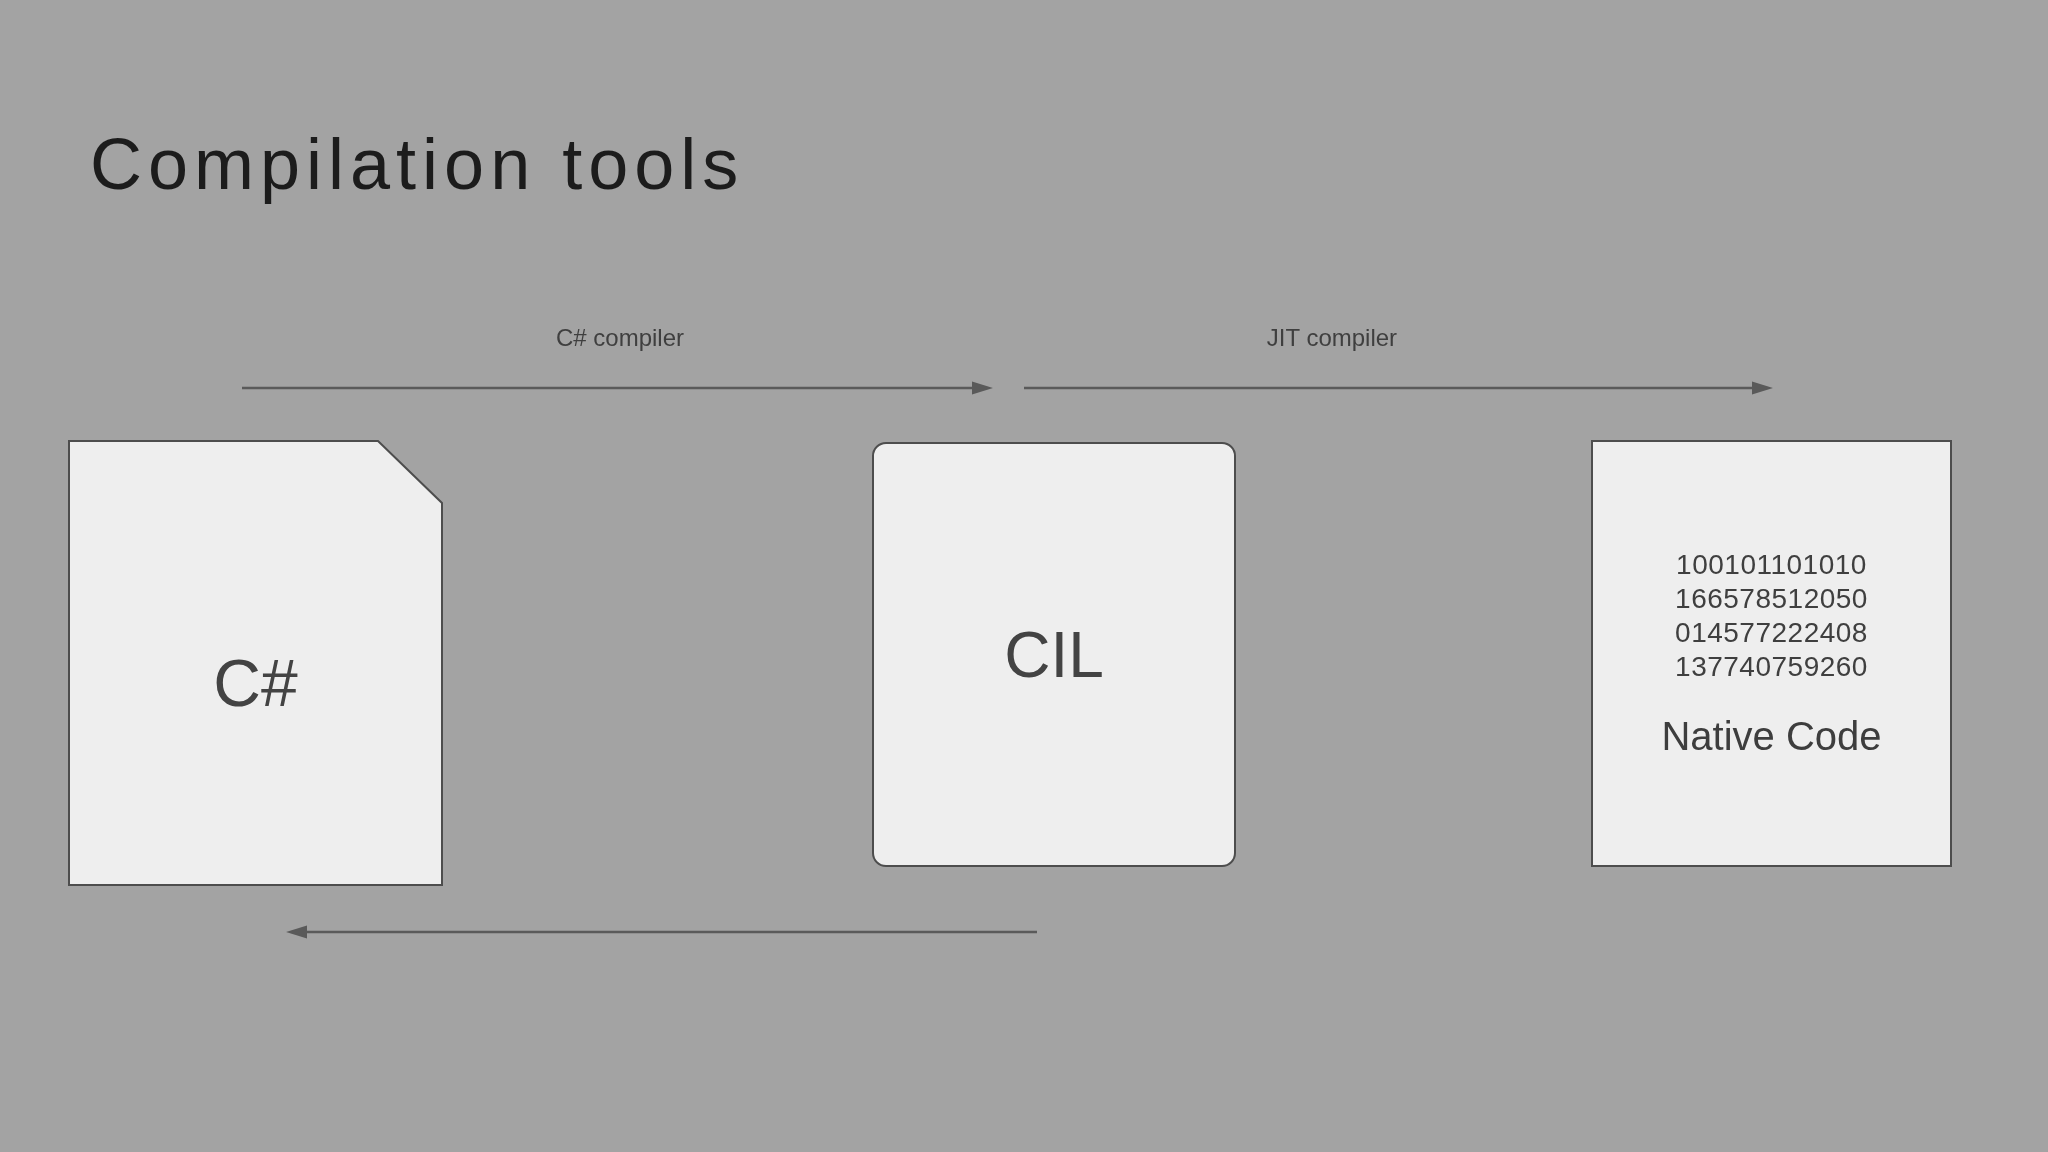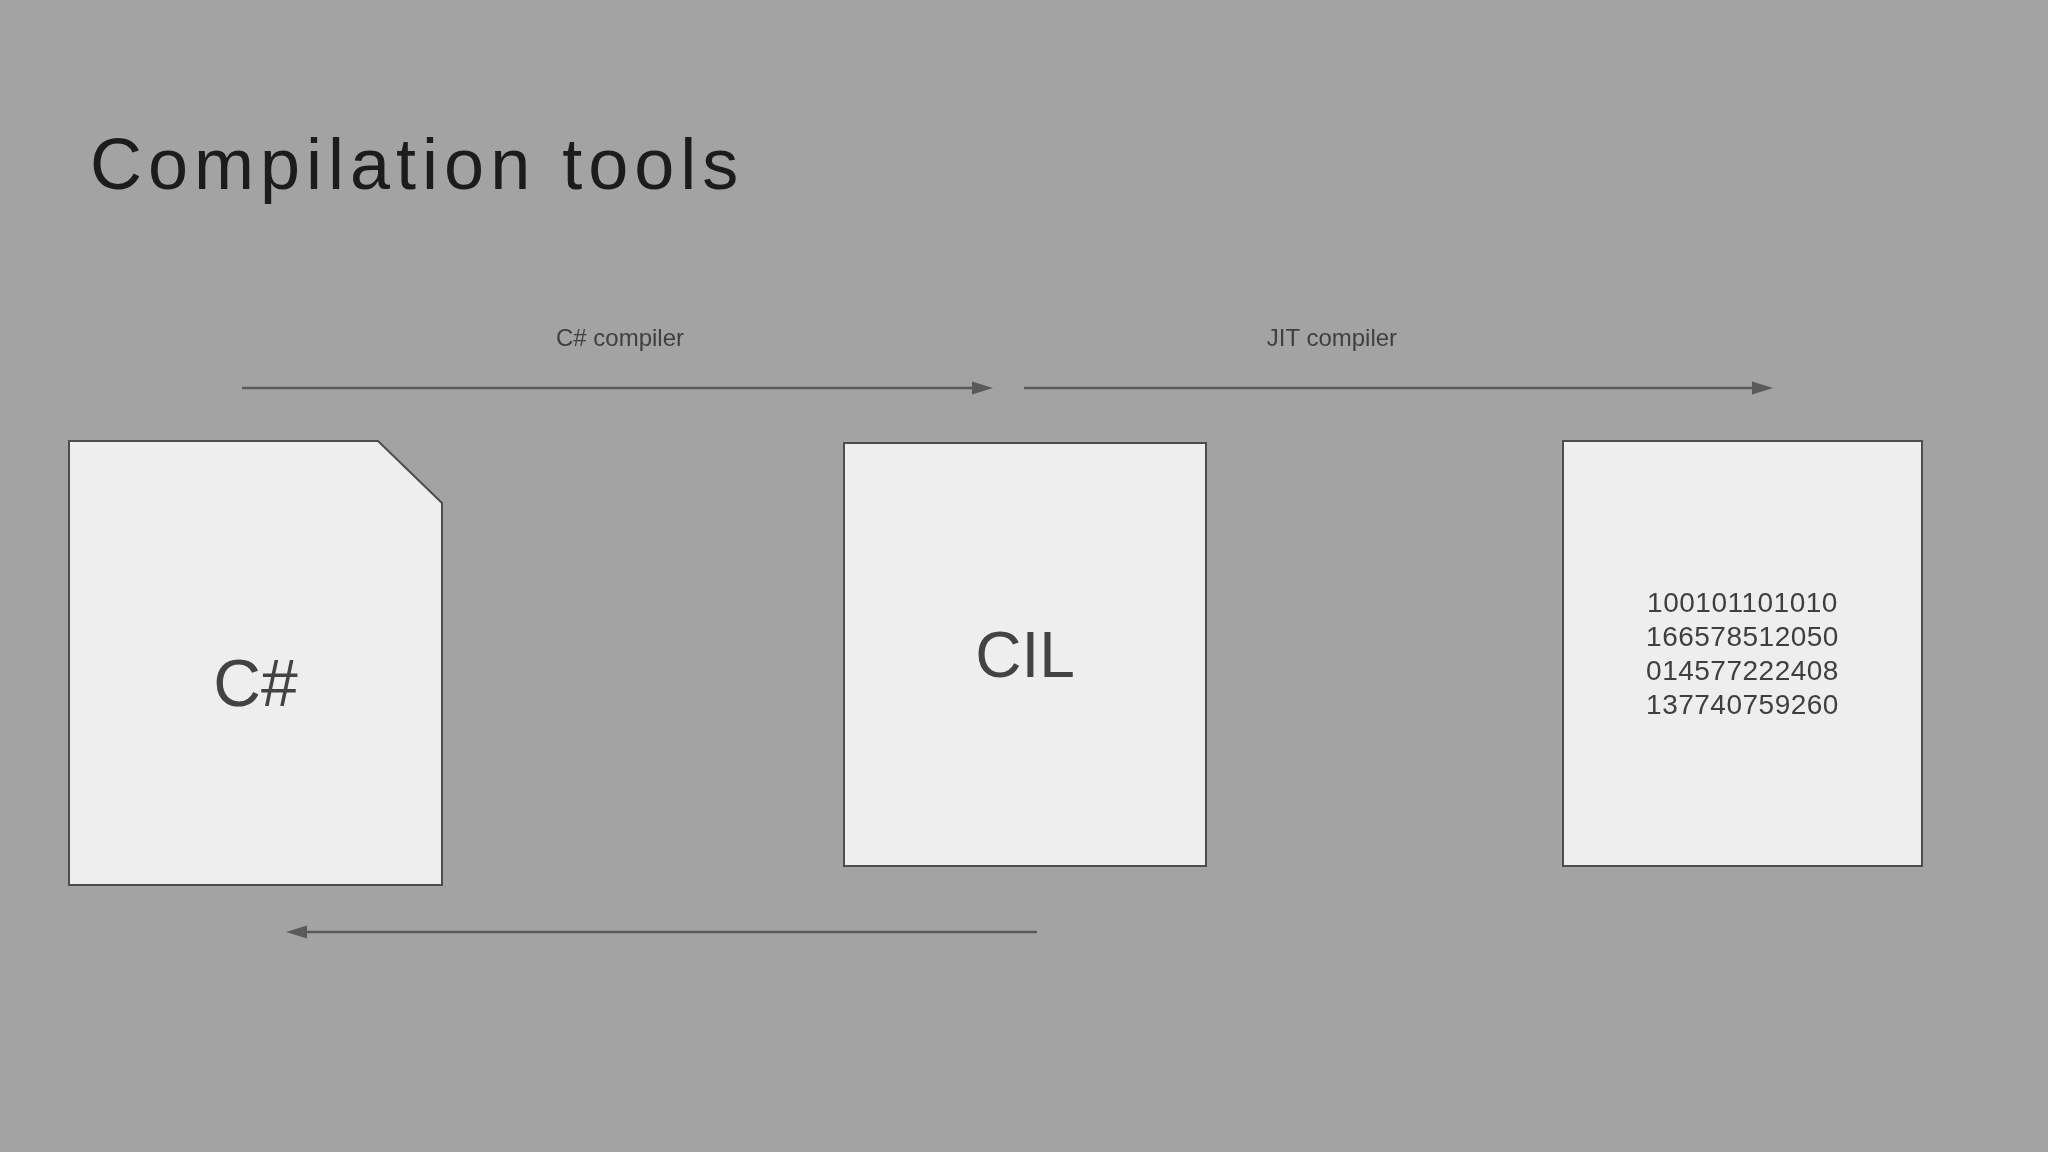--- a/index.html
+++ b/index.html
@@ -40,20 +40,21 @@
     height: 22px;
   }
   .node-box {
     position: absolute;
     background: #eeeeee;
     border: 2px solid #4d4d4d;
     box-sizing: border-box;
     display: flex;
     align-items: center;
     justify-content: center;
+    margin-left: 29px;
   }
   .node-label-big {
     font-size: 64px;
     color: #434343;
   }
   .doc-shape-wrap {
     position: absolute;
   }
   .doc-shape-wrap svg {
     position: absolute;
@@ -118,28 +119,29 @@
   </svg>
 
 
   <div class="doc-shape-wrap" style="left:68px; top:440px; width:375px; height:446px;">
     <svg width="375" height="446" viewBox="0 0 375 446">
       <polygon points="1,1 310,1 374,63 374,445 1,445" fill="#eeeeee" stroke="#4d4d4d" stroke-width="2"></polygon>
     </svg>
     <div class="doc-label">C#</div>
   </div>
 
-  <div class="node-box" style="left:843px; top:442px; width:364px; height:425px;">
+  <div class="node-box" style="left:843px; top:442px; width:364px; height:425px;border-radius:14px;">
     <span class="node-label-big">CIL</span>
   </div>
 
   <div class="node-box" style="left:1562px; top:440px; width:361px; height:427px;">
     <div class="native-content">
       <div class="binary-block">
         <div>100101101010</div>
         <div>166578512050</div>
         <div>014577222408</div>
         <div>137740759260</div>
       </div>
+      <div class="native-label">Native Code</div>
     </div>
   </div>
 
 </div>
 
 </body></html>

